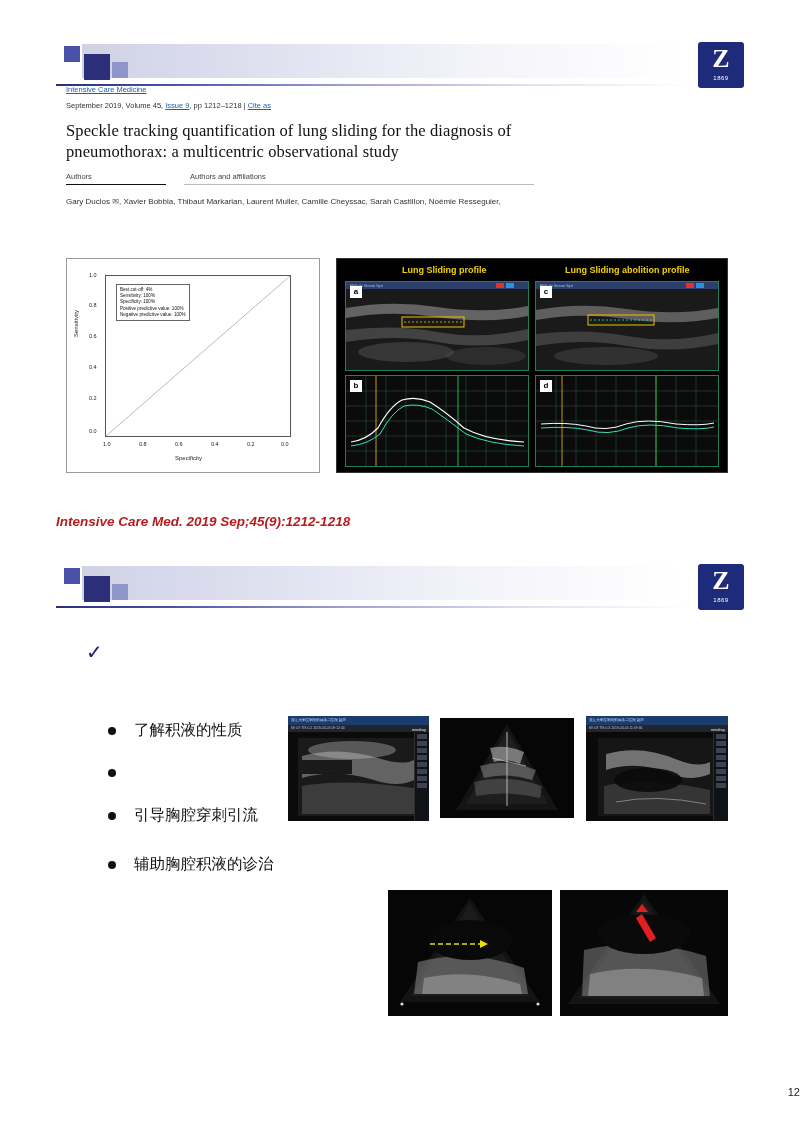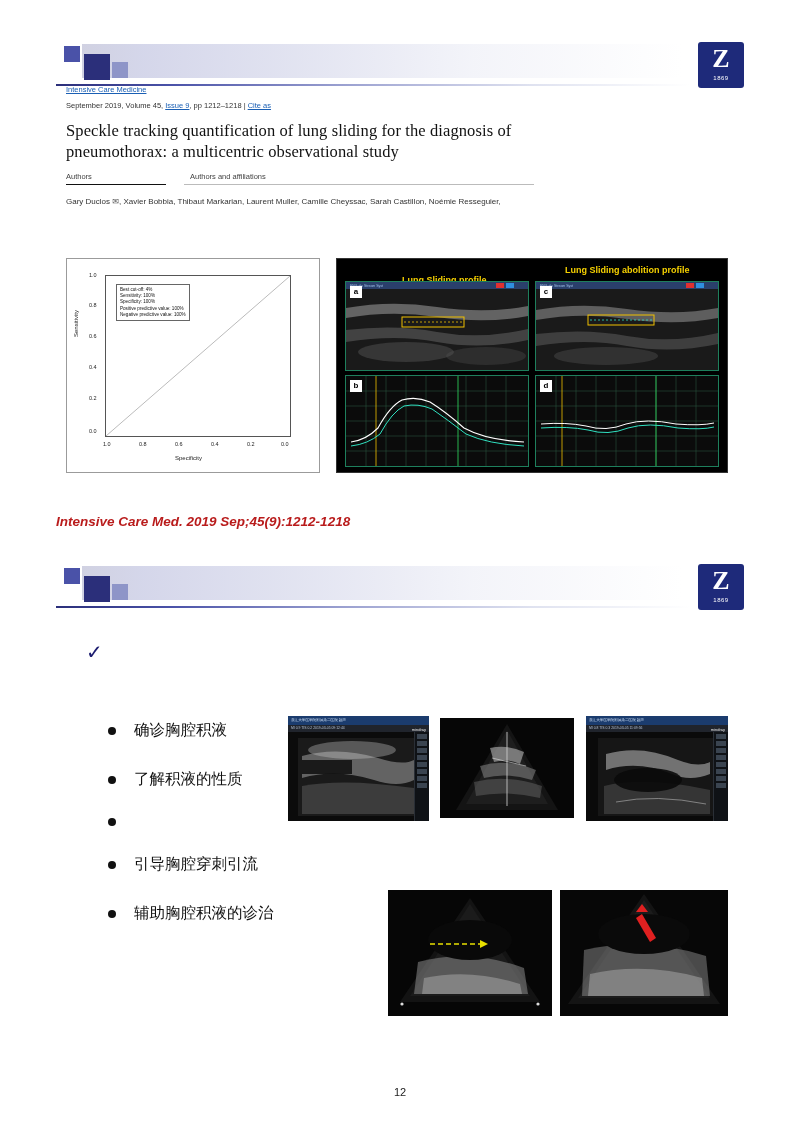--- a/index.html
+++ b/index.html
@@ -194,21 +194,21 @@
     background: #000;
     border: 1px solid #333;
   }
   .us-title {
     position: absolute;
     color: #f5d000;
     font-size: 9px;
     font-weight: bold;
     font-family: "Liberation Sans", sans-serif;
   }
-  .us-title.l { left: 48px; top: 16px; padding-left: 17px; }
+  .us-title.l { left: 48px; top: 6px; padding-left: 17px; }
   .us-title.r { left: 228px; top: 6px; }
   .us-quad {
     position: absolute;
     border: 1px solid #1e7f5c;
     background: #111;
     overflow: hidden;
   }
   .us-quad .tag {
     position: absolute;
     left: 4px; top: 4px;
@@ -333,21 +333,21 @@
   .us-img .sidebar-strip i {
     display: block;
     height: 5px;
     margin: 2px 2px;
     background: #3a4450;
   }
   .page-num {
     position: absolute;
     left: 0; top: 1086px;
     width: 800px;
-    text-align: center;
+    text-align: right;
     font-size: 11px;
     color: #222;
   }
 </style>
 </head>
 <body>
 
 <div class="page">
 
   <div class="slide" id="slide-1">
@@ -533,24 +533,20 @@
       </div>
     </div>
 
     <div class="s2-title-wrap">
       <span class="check">✓</span>
     </div>
 
     <div class="bullets">
       <div class="bullet">
         <span class="dot"></span>
-        <span>确诊胸腔积液</span>
-      </div>
-      <div class="bullet">
-        <span class="dot"></span>
         <span>了解积液的性质</span>
       </div>
       <div class="bullet">
         <span class="dot"></span>
       </div>
       <div class="bullet">
         <span class="dot"></span>
         <span>引导胸腔穿刺引流</span>
       </div>
       <div class="bullet">

